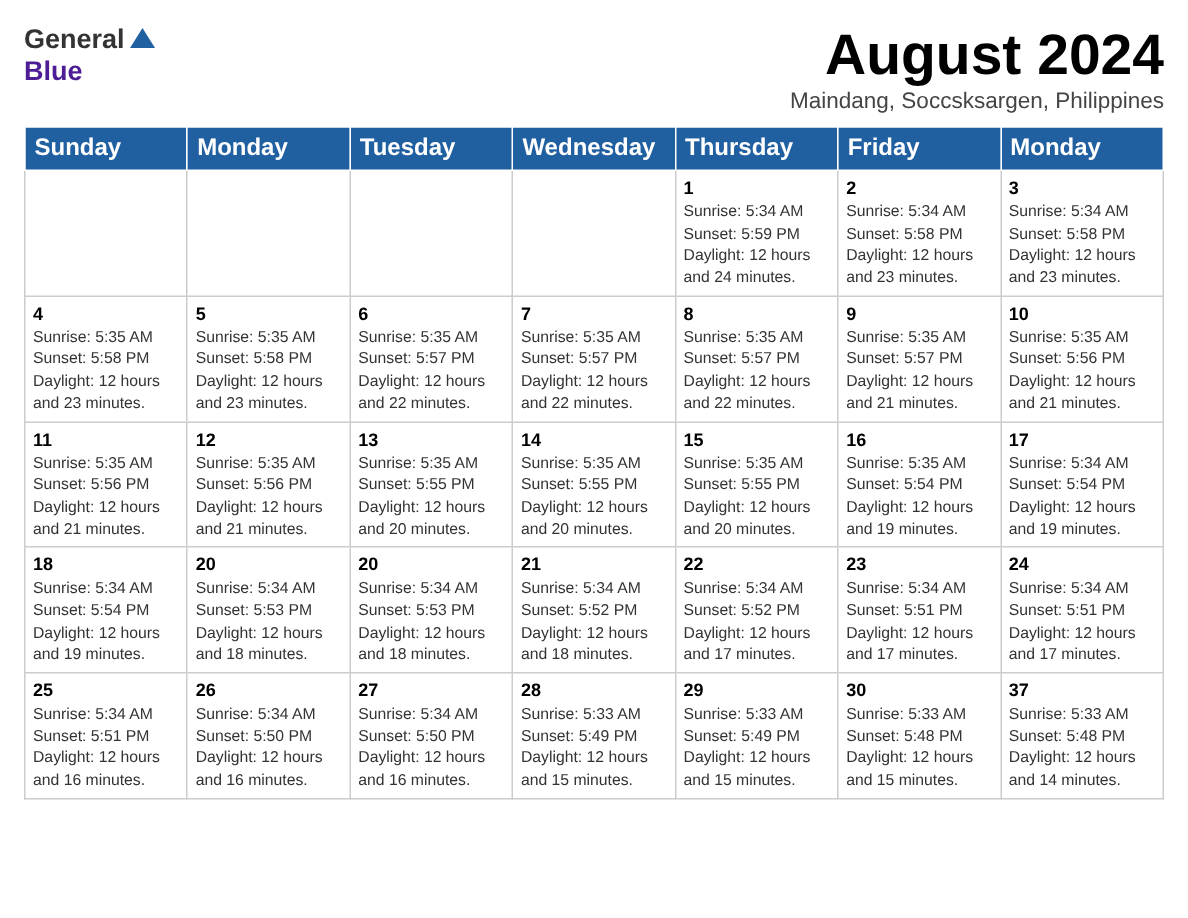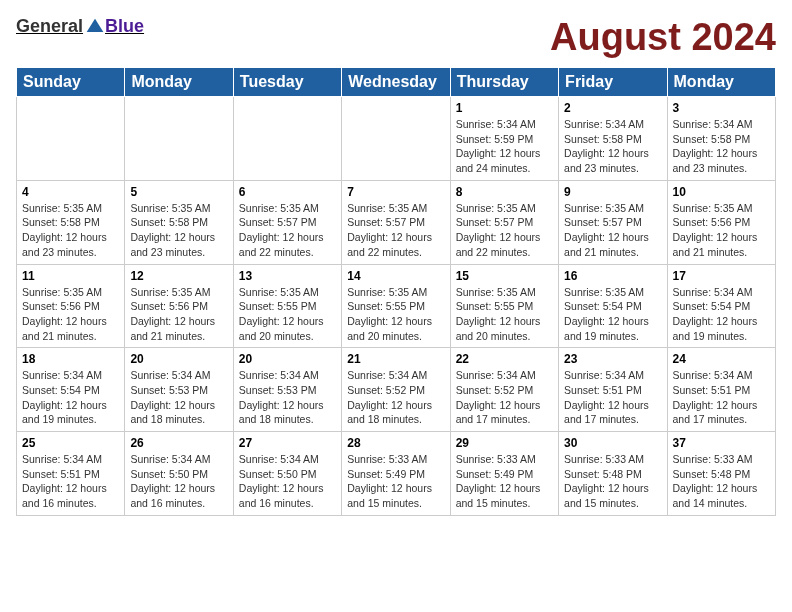--- a/index.html
+++ b/index.html
@@ -11,23 +11,22 @@
       padding: 16px;
     }
     .header {
       display: flex;
       justify-content: space-between;
       align-items: flex-start;
       margin-bottom: 8px;
     }
     .logo {
       display: flex;
-      flex-direction: row;
+      flex-direction: column;
       align-items: flex-start;
-      text-decoration: underline;
     }
     .logo-text {
       display: flex;
       align-items: center;
       font-size: 18px;
       font-weight: bold;
       color: #333;
     }
     .logo-general { color: #333; }
     .logo-blue { color: #4c1d95; }
@@ -35,21 +34,21 @@
       width: 20px;
       height: 20px;
       margin-left: 2px;
     }
     .title-block {
       text-align: right;
     }
     .month-year {
       font-size: 38px;
       font-weight: bold;
-      color: #7f1d1d;
+      color: #000000;
     }
     .location {
       font-size: 15px;
       color: #444;
     }
     .calendar {
       width: 100%;
       border-collapse: collapse;
       font-size: 11px;
     }
@@ -98,20 +97,21 @@
       <svg class="logo-icon" viewBox="0 0 24 24">
         <polygon points="12,2 22,18 2,18" fill="#2060a0"></polygon>
       </svg>
     </div>
     <div>
       <span class="logo-blue" style="font-size:18px;font-weight:bold;">Blue</span>
     </div>
   </div>
   <div class="title-block">
     <div class="month-year">August 2024</div>
+    <div class="location">Maindang, Soccsksargen, Philippines</div>
   </div>
 </div>
 
 <table class="calendar">
   <thead>
     <tr>
     <th>Sunday</th>
         <th>Monday</th>
         <th>Tuesday</th>
         <th>Wednesday</th>

